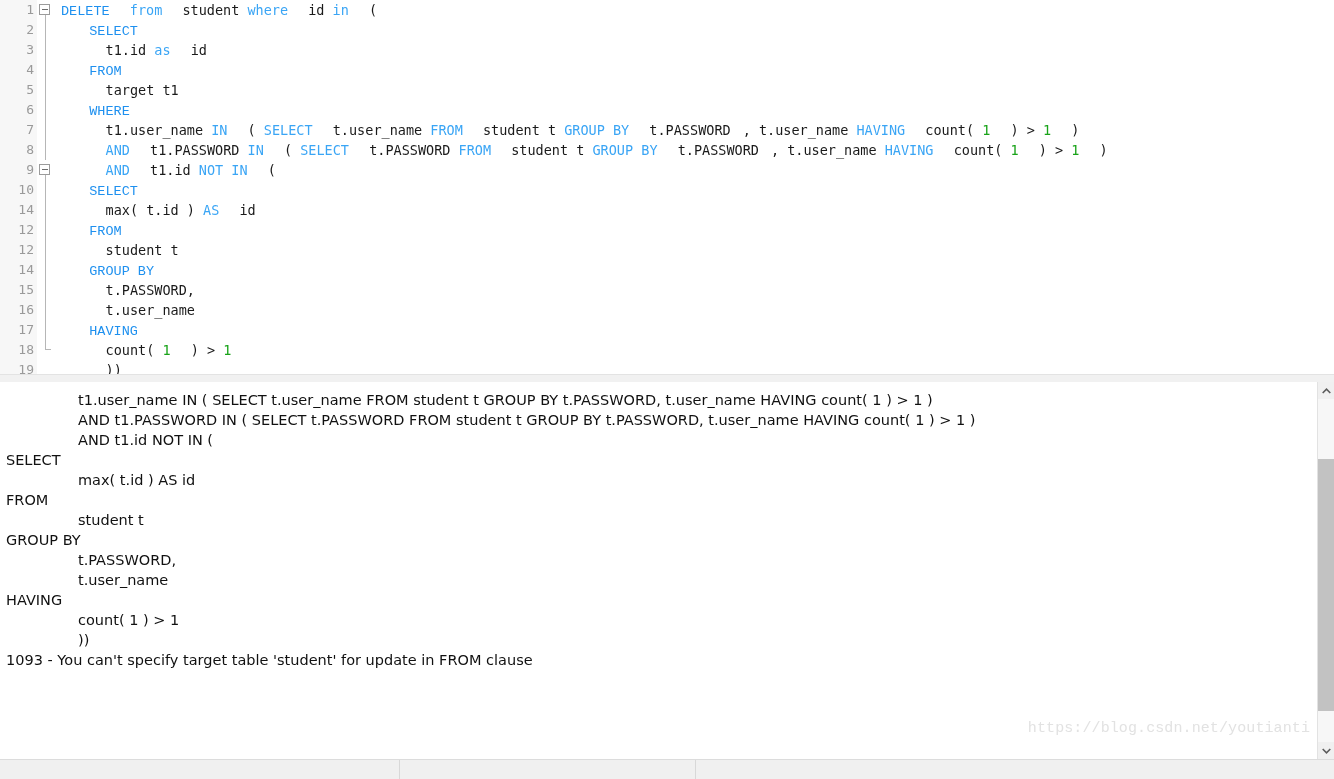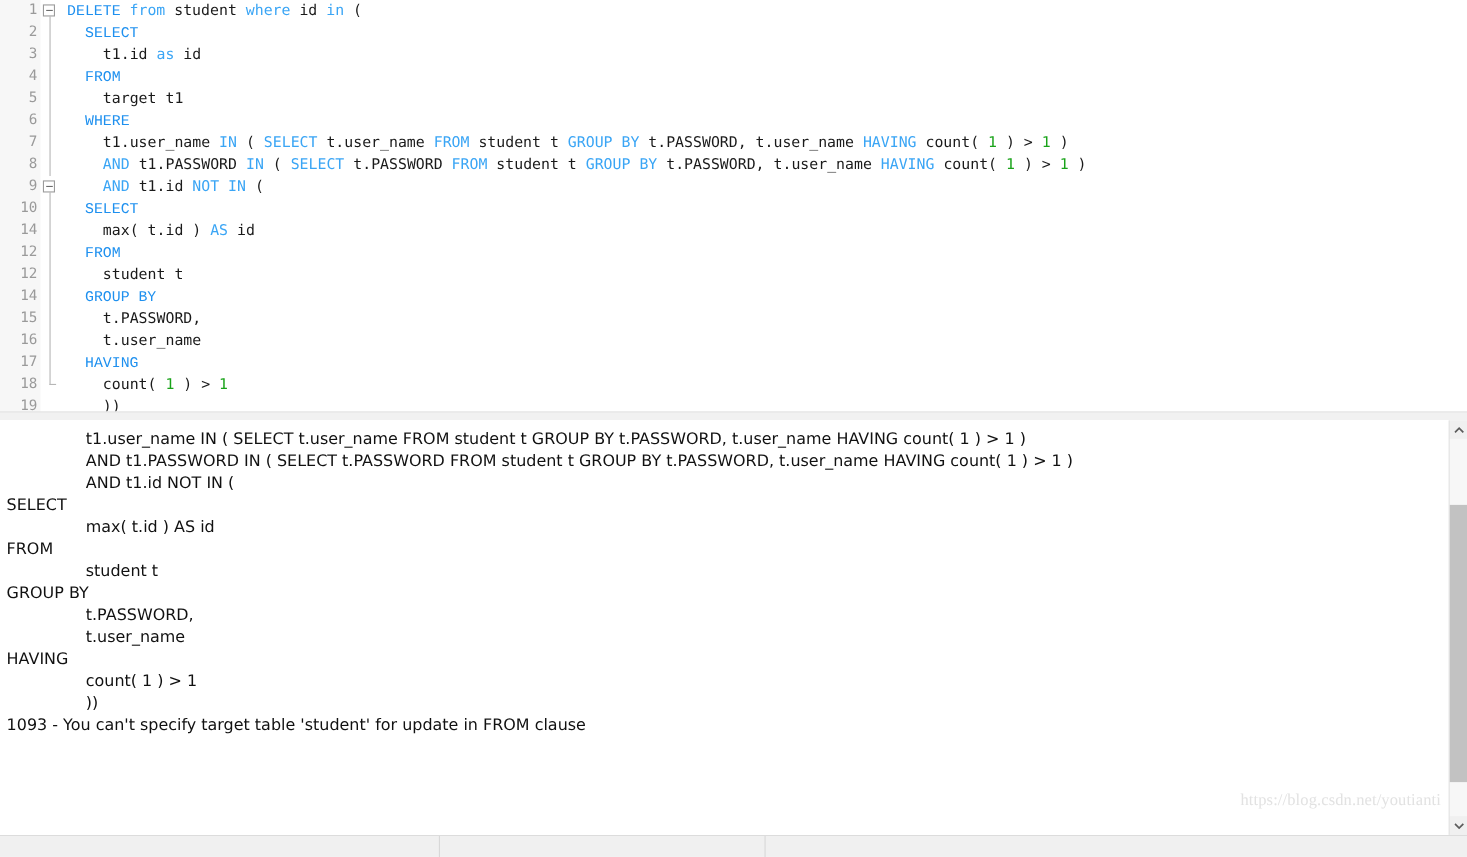--- a/index.html
+++ b/index.html
@@ -95,21 +95,21 @@
   }
   .code-txt {
     padding-left: 6px;
     color: #1a1a1a;
     white-space: pre;
     flex: 1 1 auto;
   }
   .kw  { color: #1e90ef; font-family: Liberation Mono, monospace; }
   .kw2 { color: #3aa5f5; }
   .num { color: #19a319; }
-  .pl  { color: #1a1a1a; }
+  .pl  { color: #1a1a1a; margin-left: 12px; }
 
   .editor-hsep {
     position: absolute;
     left: 0; right: 0;
     bottom: 0;
     height: 7px;
     background: #f1f1f1;
     border-top: 1px solid #e3e3e3;
   }
 
@@ -211,21 +211,21 @@
     background: #c2c2c2;
   }
 
   
   .watermark {
     position: absolute;
     right: 24px;
     bottom: 22px;
     font-size: 15px;
     color: #e2e2e2;
-    font-family: Liberation Serif, serif;
+    font-family: Liberation Mono, monospace;
     white-space: nowrap;
     pointer-events: none;
     letter-spacing: 0.1px;
   }
 
   
   .statusbar {
     height: 20px;
     background: #f0f0f0;
     border-top: 1px solid #dcdcdc;

